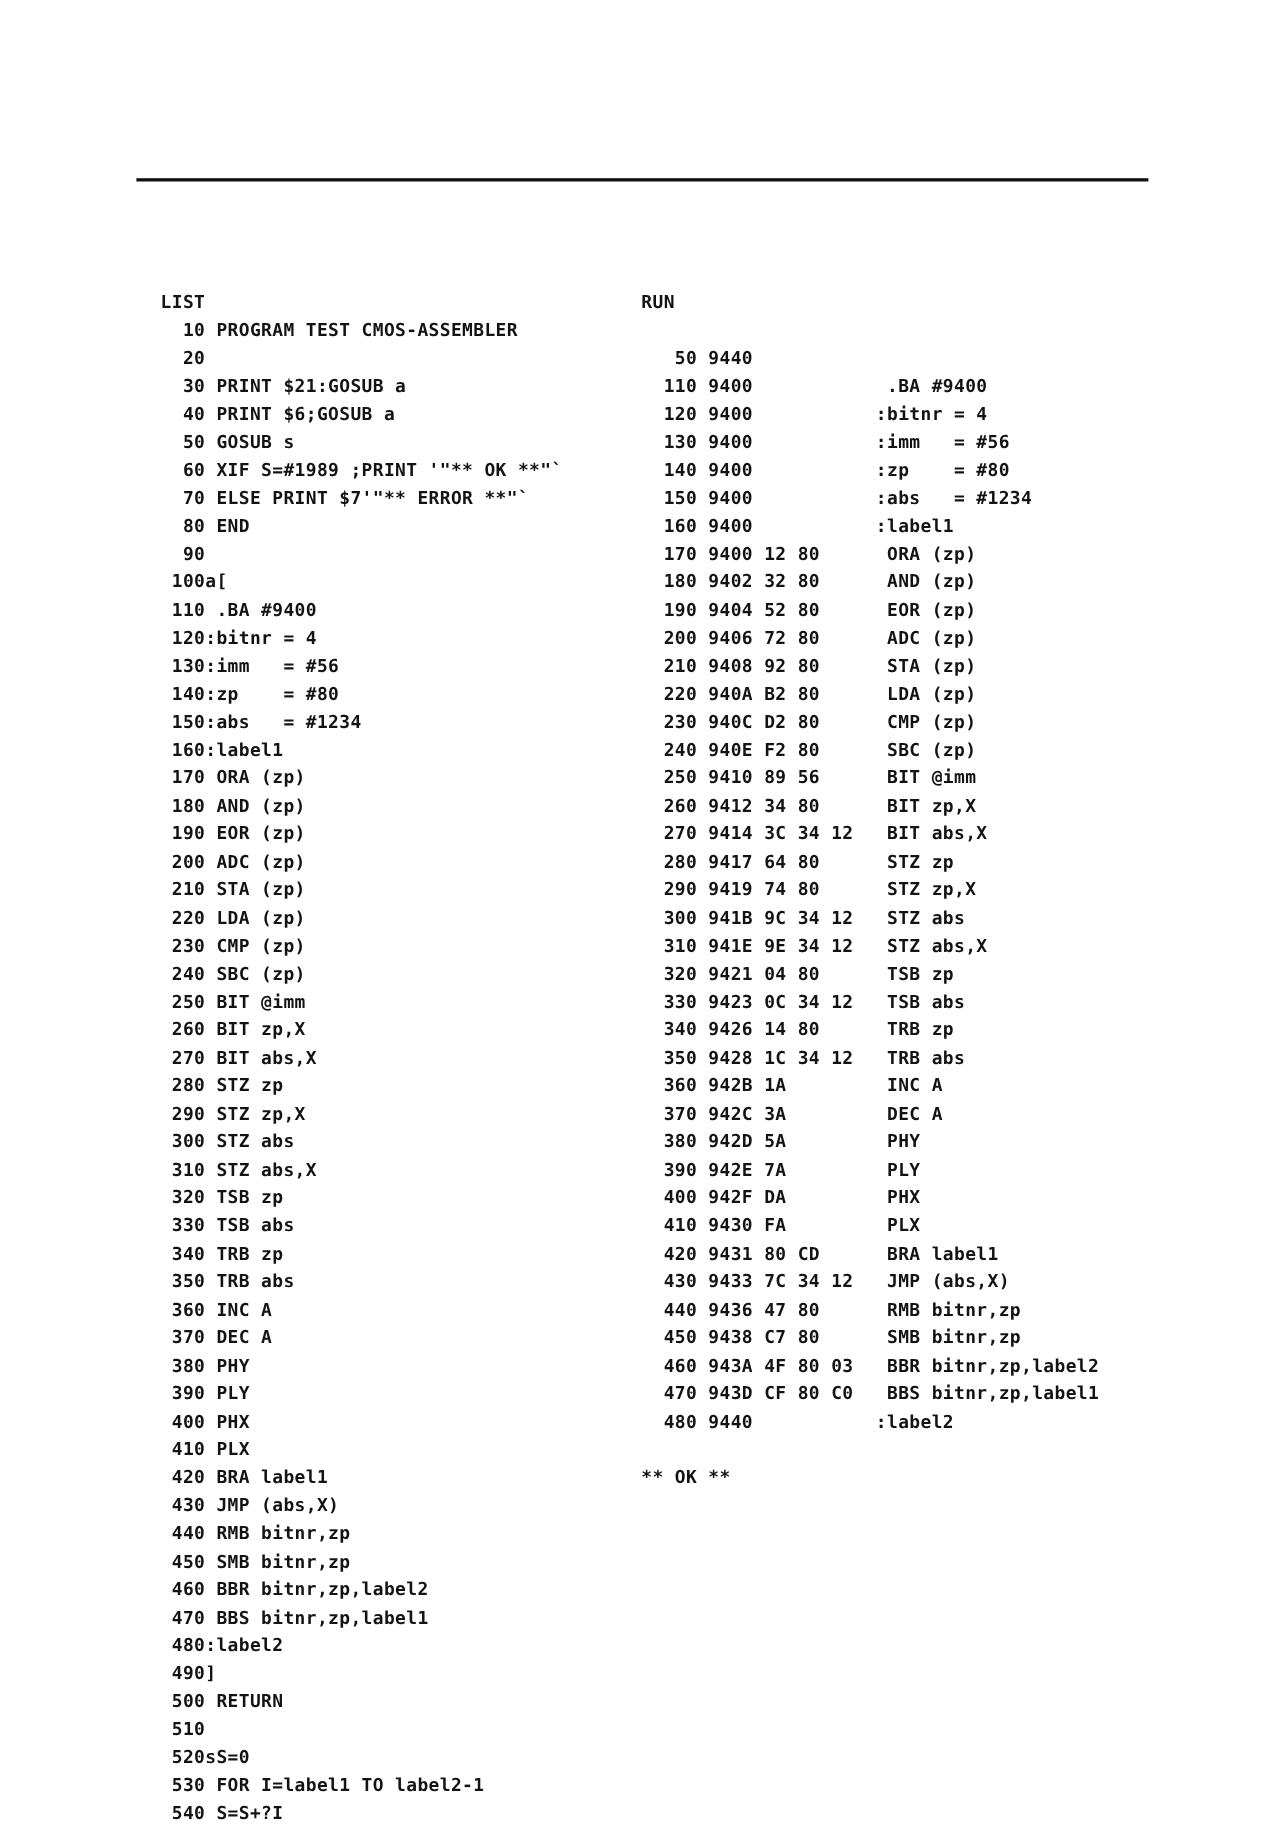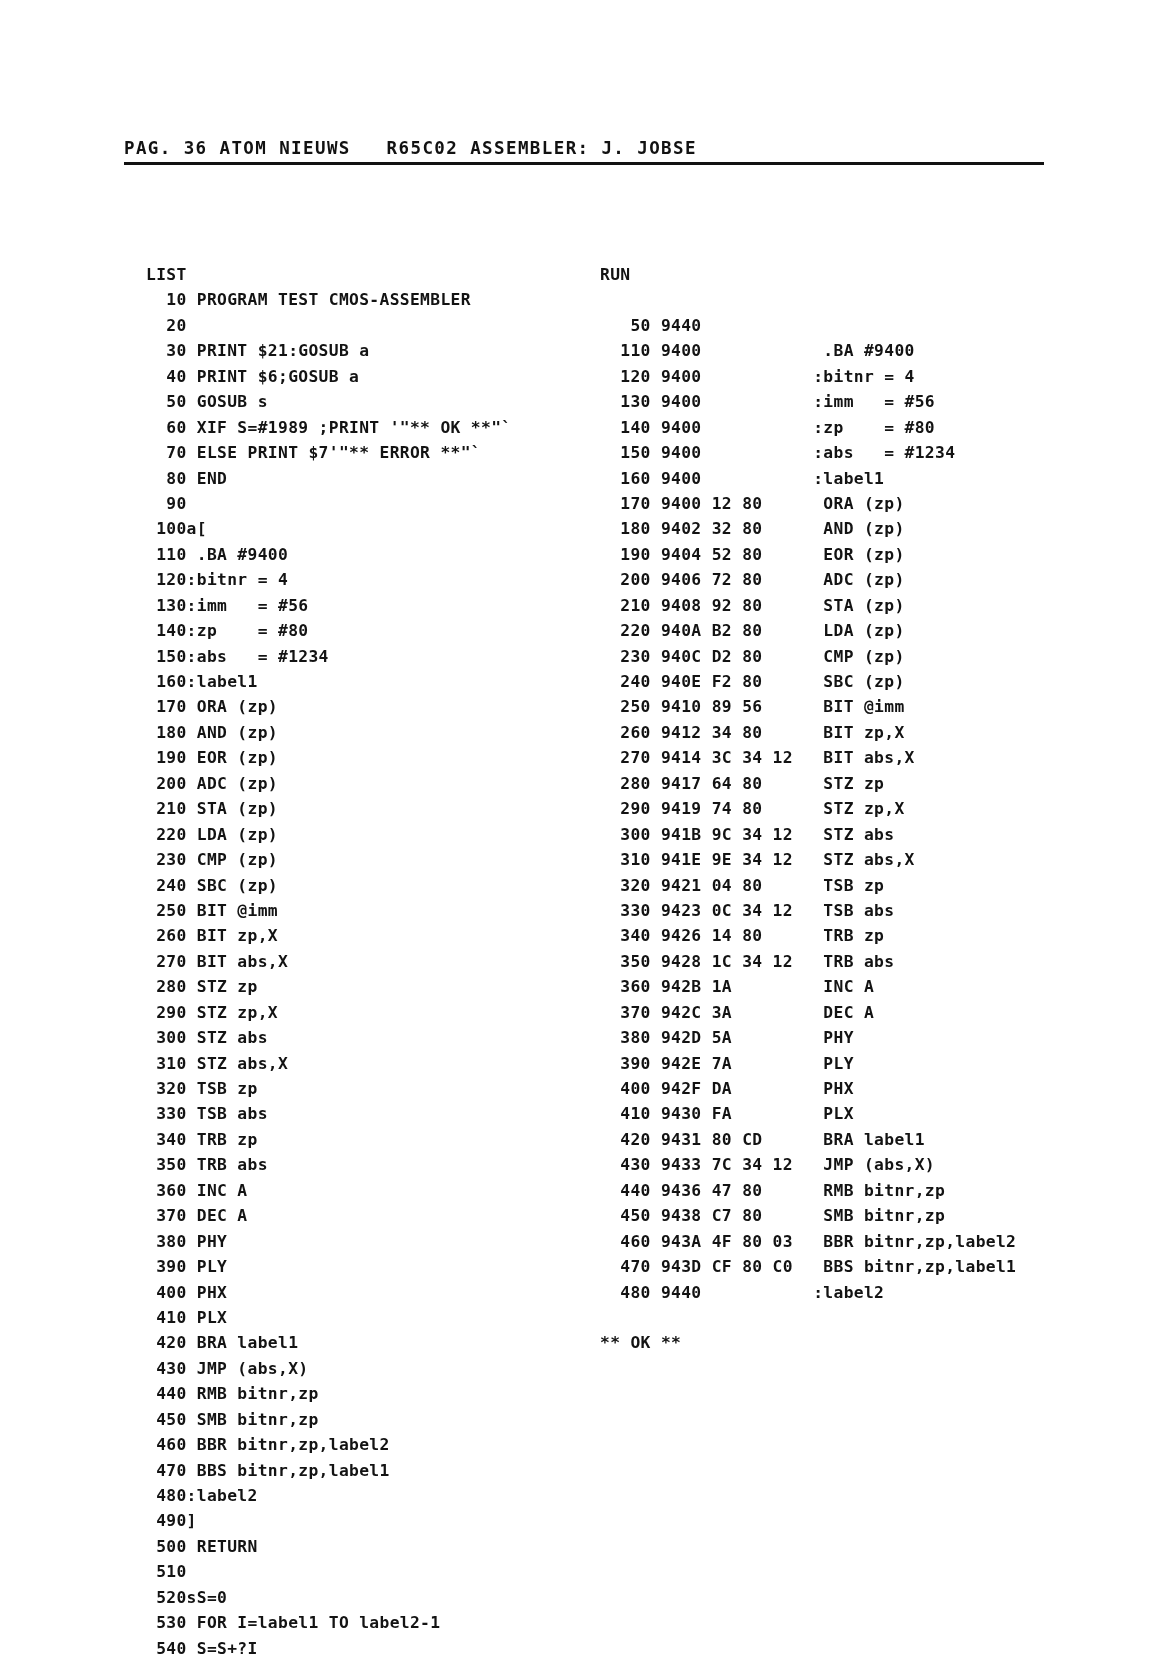--- a/index.html
+++ b/index.html
@@ -53,34 +53,33 @@
     line-height: 25.45px;
     letter-spacing: 0.35px;
     color: #131313;
   }
   #left-column {
     left: 146px;
     top: 262px;
     width: 470px;
   }
   #right-column {
-    left: 600px;
+    left: 583px;
     top: 262px;
     width: 520px;
   }
   .term-line {
     display: block;
     height: 25.45px;
     white-space: pre;
   }
   .blank-line { color: transparent; }
 </style>
 </head>
 <body>
 
 <div id="page-header">
-  <div id="header-text">PAG. 36 ATOM NIEUWS   R65C02 ASSEMBLER: J. JOBSE</div>
   <div id="header-rule"></div>
 </div>
 
 <div id="left-column" class="terminal-col"><div class="term-line">LIST</div><div class="term-line">  10 PROGRAM TEST CMOS-ASSEMBLER</div><div class="term-line">  20</div><div class="term-line">  30 PRINT $21:GOSUB a</div><div class="term-line">  40 PRINT $6;GOSUB a</div><div class="term-line">  50 GOSUB s</div><div class="term-line">  60 XIF S=#1989 ;PRINT '"** OK **"`</div><div class="term-line">  70 ELSE PRINT $7'"** ERROR **"`</div><div class="term-line">  80 END</div><div class="term-line">  90</div><div class="term-line"> 100a[</div><div class="term-line"> 110 .BA #9400</div><div class="term-line"> 120:bitnr = 4</div><div class="term-line"> 130:imm   = #56</div><div class="term-line"> 140:zp    = #80</div><div class="term-line"> 150:abs   = #1234</div><div class="term-line"> 160:label1</div><div class="term-line"> 170 ORA (zp)</div><div class="term-line"> 180 AND (zp)</div><div class="term-line"> 190 EOR (zp)</div><div class="term-line"> 200 ADC (zp)</div><div class="term-line"> 210 STA (zp)</div><div class="term-line"> 220 LDA (zp)</div><div class="term-line"> 230 CMP (zp)</div><div class="term-line"> 240 SBC (zp)</div><div class="term-line"> 250 BIT @imm</div><div class="term-line"> 260 BIT zp,X</div><div class="term-line"> 270 BIT abs,X</div><div class="term-line"> 280 STZ zp</div><div class="term-line"> 290 STZ zp,X</div><div class="term-line"> 300 STZ abs</div><div class="term-line"> 310 STZ abs,X</div><div class="term-line"> 320 TSB zp</div><div class="term-line"> 330 TSB abs</div><div class="term-line"> 340 TRB zp</div><div class="term-line"> 350 TRB abs</div><div class="term-line"> 360 INC A</div><div class="term-line"> 370 DEC A</div><div class="term-line"> 380 PHY</div><div class="term-line"> 390 PLY</div><div class="term-line"> 400 PHX</div><div class="term-line"> 410 PLX</div><div class="term-line"> 420 BRA label1</div><div class="term-line"> 430 JMP (abs,X)</div><div class="term-line"> 440 RMB bitnr,zp</div><div class="term-line"> 450 SMB bitnr,zp</div><div class="term-line"> 460 BBR bitnr,zp,label2</div><div class="term-line"> 470 BBS bitnr,zp,label1</div><div class="term-line"> 480:label2</div><div class="term-line"> 490]</div><div class="term-line"> 500 RETURN</div><div class="term-line"> 510</div><div class="term-line"> 520sS=0</div><div class="term-line"> 530 FOR I=label1 TO label2-1</div><div class="term-line"> 540 S=S+?I</div><div class="term-line"> 550 NEXT I</div></div>
 
 <div id="right-column" class="terminal-col"><div class="term-line">RUN</div><div class="term-line blank-line">&nbsp;</div><div class="term-line">   50 9440</div><div class="term-line">  110 9400            .BA #9400</div><div class="term-line">  120 9400           :bitnr = 4</div><div class="term-line">  130 9400           :imm   = #56</div><div class="term-line">  140 9400           :zp    = #80</div><div class="term-line">  150 9400           :abs   = #1234</div><div class="term-line">  160 9400           :label1</div><div class="term-line">  170 9400 12 80      ORA (zp)</div><div class="term-line">  180 9402 32 80      AND (zp)</div><div class="term-line">  190 9404 52 80      EOR (zp)</div><div class="term-line">  200 9406 72 80      ADC (zp)</div><div class="term-line">  210 9408 92 80      STA (zp)</div><div class="term-line">  220 940A B2 80      LDA (zp)</div><div class="term-line">  230 940C D2 80      CMP (zp)</div><div class="term-line">  240 940E F2 80      SBC (zp)</div><div class="term-line">  250 9410 89 56      BIT @imm</div><div class="term-line">  260 9412 34 80      BIT zp,X</div><div class="term-line">  270 9414 3C 34 12   BIT abs,X</div><div class="term-line">  280 9417 64 80      STZ zp</div><div class="term-line">  290 9419 74 80      STZ zp,X</div><div class="term-line">  300 941B 9C 34 12   STZ abs</div><div class="term-line">  310 941E 9E 34 12   STZ abs,X</div><div class="term-line">  320 9421 04 80      TSB zp</div><div class="term-line">  330 9423 0C 34 12   TSB abs</div><div class="term-line">  340 9426 14 80      TRB zp</div><div class="term-line">  350 9428 1C 34 12   TRB abs</div><div class="term-line">  360 942B 1A         INC A</div><div class="term-line">  370 942C 3A         DEC A</div><div class="term-line">  380 942D 5A         PHY</div><div class="term-line">  390 942E 7A         PLY</div><div class="term-line">  400 942F DA         PHX</div><div class="term-line">  410 9430 FA         PLX</div><div class="term-line">  420 9431 80 CD      BRA label1</div><div class="term-line">  430 9433 7C 34 12   JMP (abs,X)</div><div class="term-line">  440 9436 47 80      RMB bitnr,zp</div><div class="term-line">  450 9438 C7 80      SMB bitnr,zp</div><div class="term-line">  460 943A 4F 80 03   BBR bitnr,zp,label2</div><div class="term-line">  470 943D CF 80 C0   BBS bitnr,zp,label1</div><div class="term-line">  480 9440           :label2</div><div class="term-line blank-line">&nbsp;</div><div class="term-line">** OK **</div></div>
 
 </body></html>

